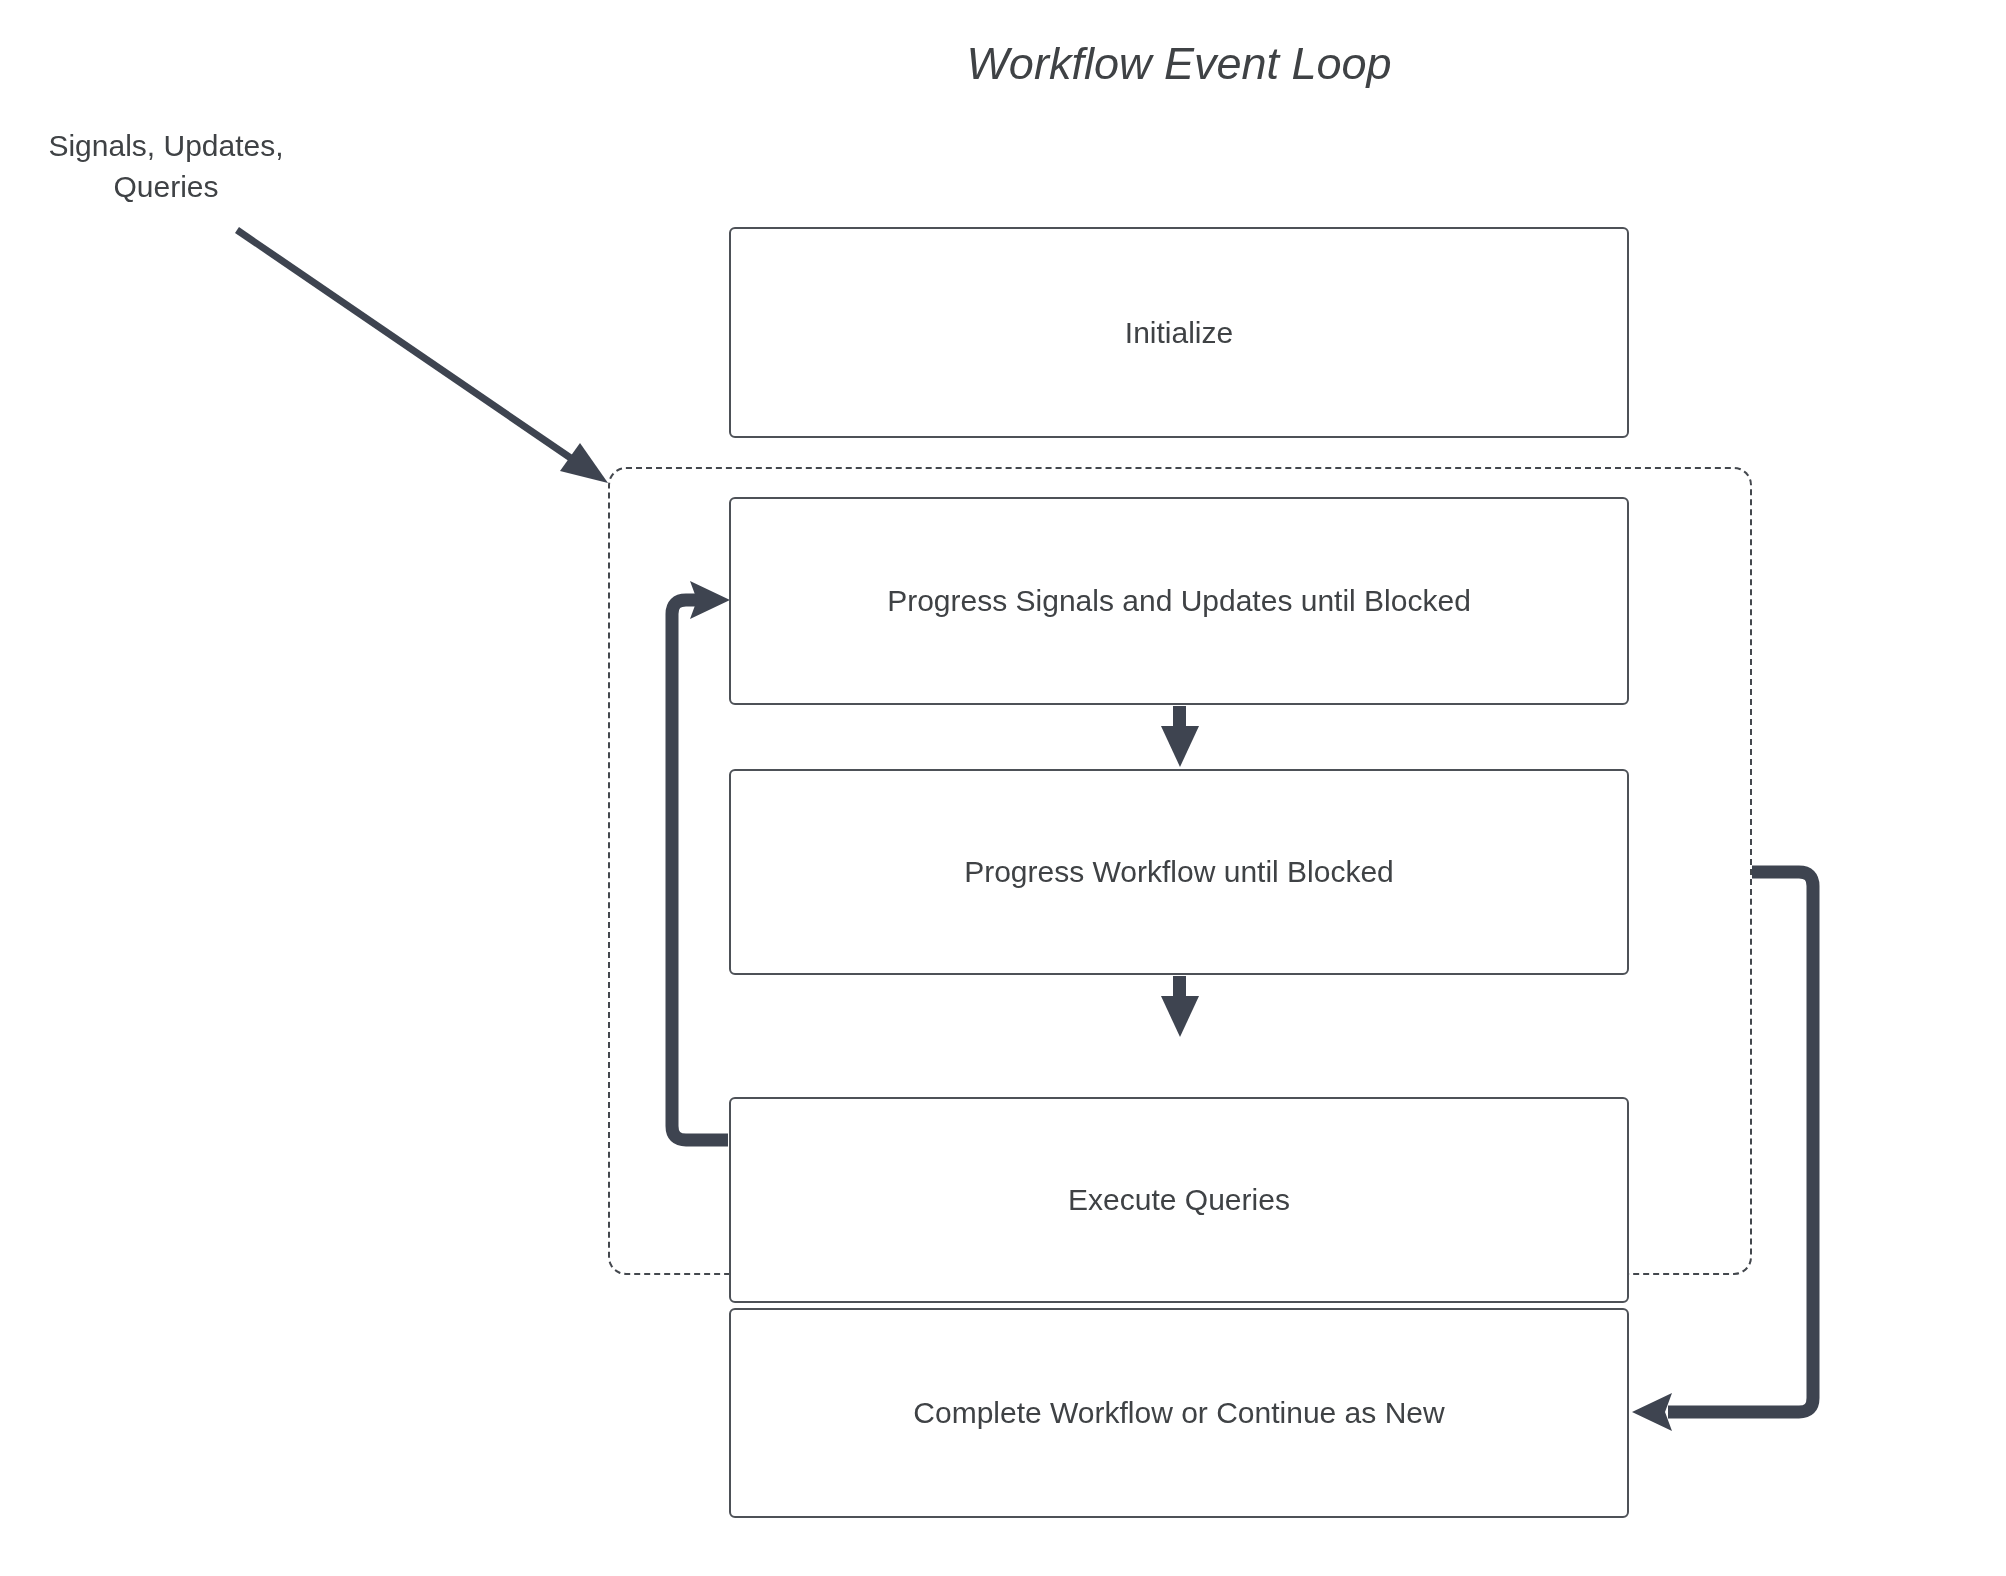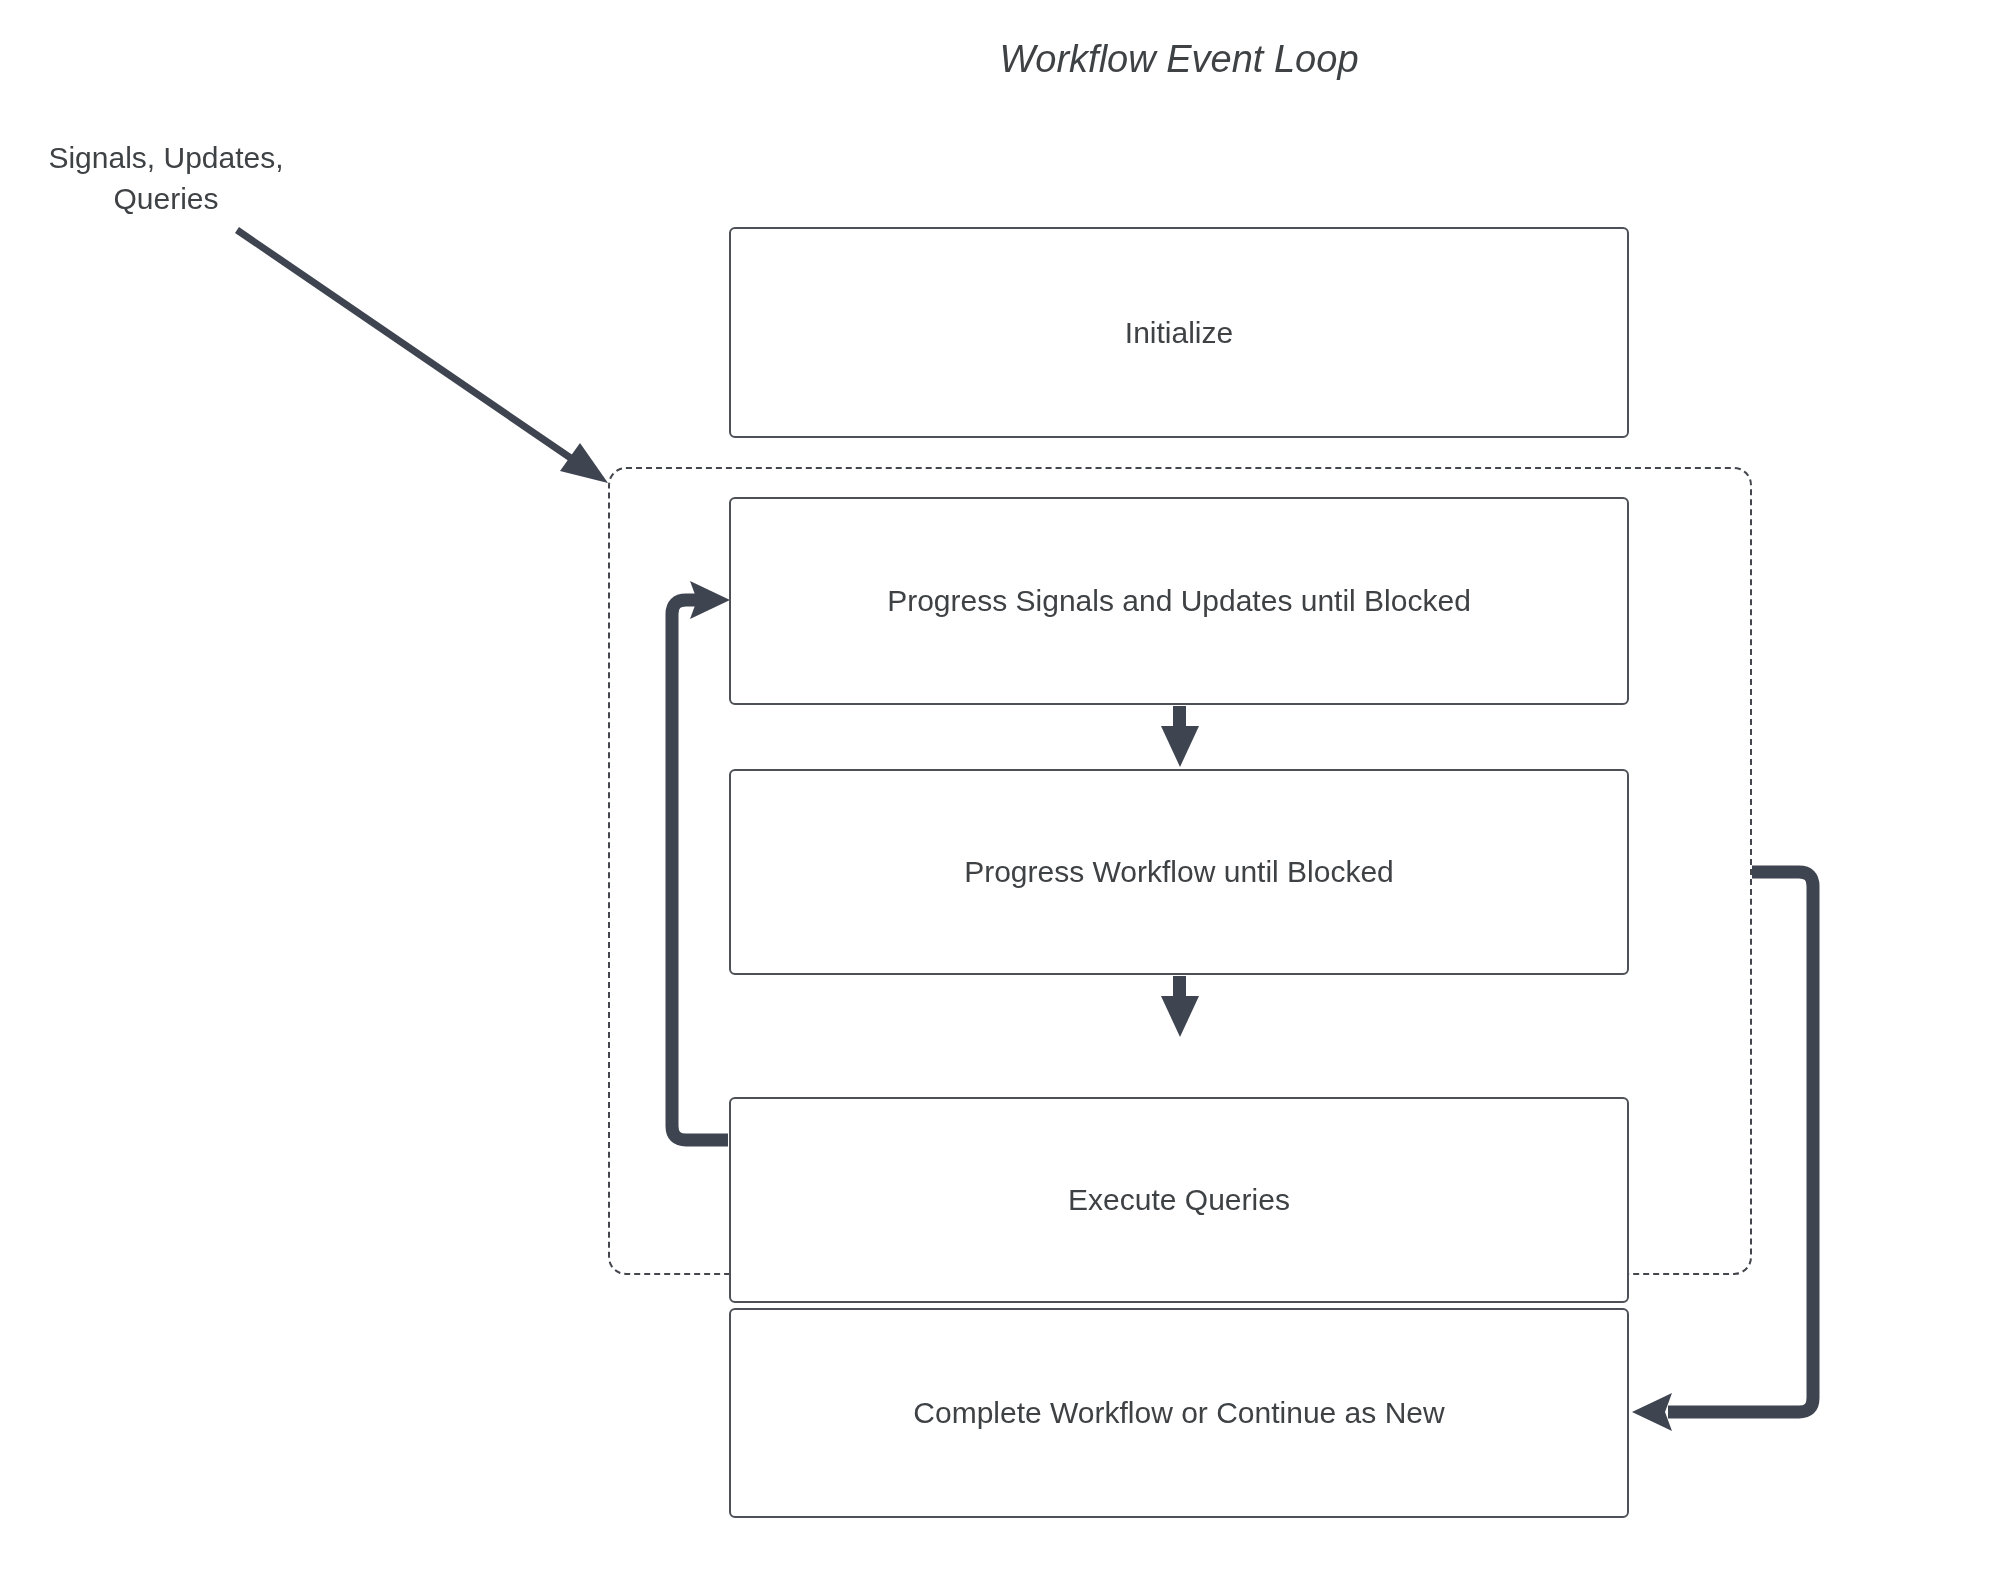--- a/index.html
+++ b/index.html
@@ -23,28 +23,28 @@
     position:absolute;
     left:0;top:0;
     width:2006px;height:1576px;
   }
   .diagram-title{
     position:absolute;
     left:729px;
     top:38px;
     width:900px;
     text-align:center;
-    font-size:38px;
+    font-size:45px;
     font-style:italic;
     color:var(--text);
   }
   .annotation-label{
     position:absolute;
     left:18px;
-    top:138px;
+    top:126px;
     width:296px;
     text-align:center;
     font-size:30px;
     line-height:1.35;
     white-space:pre-line;
     color:var(--text);
   }
   .node{
     position:absolute;
     left:729px;

